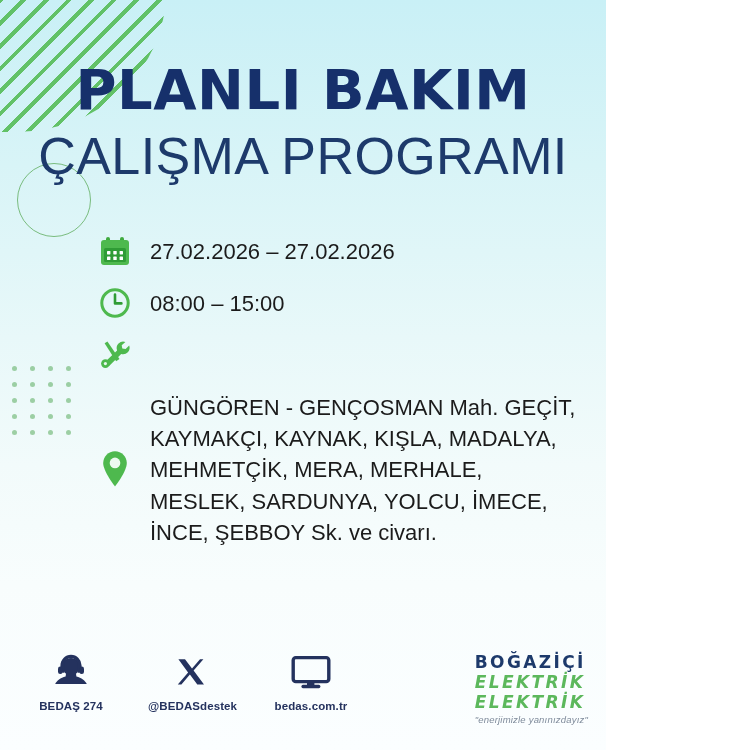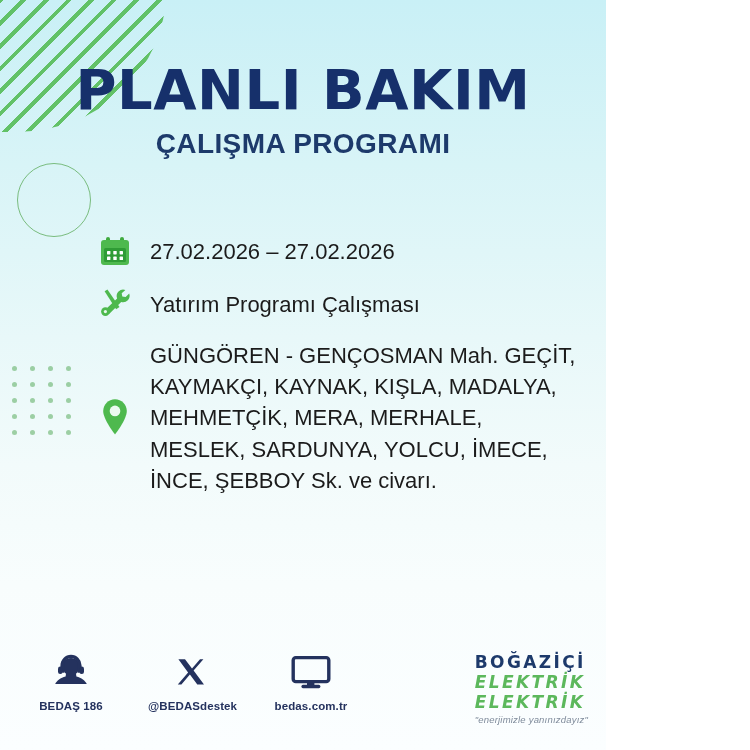--- a/index.html
+++ b/index.html
@@ -34,21 +34,21 @@
   #dots-left{left:12px;top:366px;grid-template-columns:repeat(4,18px);grid-template-rows:repeat(5,16px);}
   #dots-left i{width:5px;height:5px;opacity:.55;}
 
   
   .heading{position:absolute;left:0;right:0;top:62px;text-align:center;}
   .title{
     font-size:56px;font-weight:bold;letter-spacing:.5px;color:#16306b;
     line-height:1;margin:0;font-family:"DejaVu Sans",sans-serif;
   }
   .subtitle{
-    font-size:28px;font-weight:bold;letter-spacing:.4px;color:#1d3a6b;
+    font-size:52px;font-weight:normal;letter-spacing:.4px;color:#1d3a6b;
     line-height:1;margin:12px 0 12px 0;
   }
 
   
   .info{position:absolute;left:98px;top:232px;right:30px;}
   .row{display:flex;align-items:center;margin-bottom:16px;}
   .row .ico{width:52px;flex:0 0 52px;display:flex;justify-content:flex-start;align-items:flex-start;padding-top:2px;}
   .row .txt{
     font-size:22px;color:#1b1b1b;line-height:1.32;padding-top:4px;
     font-family:"Liberation Sans",sans-serif;
@@ -137,33 +137,41 @@
             <rect x="21.6" y="17" width="3.4" height="3.4" rx=".6"></rect>
             <rect x="9" y="22.6" width="3.4" height="3.4" rx=".6"></rect>
             <rect x="15.3" y="22.6" width="3.4" height="3.4" rx=".6"></rect>
             <rect x="21.6" y="22.6" width="3.4" height="3.4" rx=".6"></rect>
           </g>
         </svg>
       </div>
       <div class="txt">27.02.2026 – 27.02.2026</div>
     </div>
 
+    <div class="row" id="row-time">
+      <div class="ico">
+        <svg width="34" height="34" viewBox="0 0 34 34">
+          <circle cx="17" cy="17" r="13.2" fill="none" stroke="#4eb94e" stroke-width="3"></circle>
+          <path d="M17 8.6 V17.4 H23.4" fill="none" stroke="#2f9c35" stroke-width="2.6" stroke-linecap="round" stroke-linejoin="round"></path>
+        </svg>
+      </div>
+      <div class="txt">08:00 – 15:00</div>
+    </div>
 
     <div class="row" id="row-worktype">
       <div class="ico">
         <svg width="34" height="34" viewBox="0 0 34 34">
           <g fill="#4eb94e">
             <path d="M6.6 5.2 L9.4 3.6 L21.5 21.0 L18.1 23.2 Z"></path>
             <circle cx="7.4" cy="25.6" r="4.3"></circle>
             <path d="M27.4 3.9 a6.6 6.6 0 0 0 -8.3 8.6 L7.0 24.0 l3.9 4.2 L23.2 16.0 a6.6 6.6 0 0 0 8.0 -8.6 l-3.6 3.6 -3.3 -0.5 -0.6 -3.2 Z"></path>
           </g>
           <circle cx="7.4" cy="25.6" r="1.6" fill="#e9f8ef"></circle>
         </svg>
       </div>
-      <div class="txt">Yatırım Programı Çalışması</div>
     </div>
 
     <div class="row" id="row-address">
       <div class="ico">
         <svg width="34" height="40" viewBox="0 0 34 40">
           <path d="M17 2.2 C10.4 2.2 5.2 7.4 5.2 14 C5.2 22.6 17 37.4 17 37.4 C17 37.4 28.8 22.6 28.8 14 C28.8 7.4 23.6 2.2 17 2.2 Z" fill="#4eb94e"></path>
           <circle cx="17" cy="13.9" r="5.3" fill="#ecfaf0"></circle>
         </svg>
       </div>
       <div class="txt">GÜNGÖREN - GENÇOSMAN Mah. GEÇİT, KAYMAKÇI, KAYNAK, KIŞLA, MADALYA, MEHMETÇİK, MERA, MERHALE, MESLEK, SARDUNYA, YOLCU, İMECE, İNCE, ŞEBBOY Sk. ve civarı.</div>
@@ -177,21 +185,21 @@
 
       <div class="contact">
         <div class="cico">
           <svg width="36" height="38" viewBox="0 0 36 38">
             <path d="M18 4 c-5.2 0 -8.4 3.6 -8.4 8.2 c0 3.6 1.6 6.2 3.4 7.6 l-0.4 2.6 c-5.0 1.3 -9.0 4.2 -10.4 7.6 h31.6 c-1.4 -3.4 -5.4 -6.3 -10.4 -7.6 l-0.4 -2.6 c1.8 -1.4 3.4 -4.0 3.4 -7.6 C26.4 7.6 23.2 4 18 4 Z" fill="#24325e"></path>
             <path d="M7.4 11.4 a10.6 10.6 0 0 1 21.2 0 v5.0 a2.4 2.4 0 0 1 -2.4 2.4 h-1.6 v-8.2 a6.6 6.6 0 0 0 -13.2 0 v8.2 H9.8 a2.4 2.4 0 0 1 -2.4 -2.4 Z" fill="#24325e"></path>
             <rect x="5.0" y="12.6" width="4.6" height="7.4" rx="2.2" fill="#24325e"></rect>
             <rect x="26.4" y="12.6" width="4.6" height="7.4" rx="2.2" fill="#24325e"></rect>
           </svg>
         </div>
-        <div class="clabel">BEDAŞ 186</div>
+        <div class="clabel">BEDAŞ 274</div>
       </div>
 
       <div class="contact">
         <div class="cico">
           <svg width="34" height="34" viewBox="0 0 34 34">
             <path d="M4.4 3.2 h6.6 l7.0 9.4 l8.0 -9.4 h3.4 l-9.8 11.4 l10.4 13.9 h-6.7 l-7.4 -9.9 l-8.5 9.9 H3.8 l10.3 -12.0 Z" fill="#24325e"></path>
           </svg>
         </div>
         <div class="clabel">@BEDASdestek</div>
       </div>

